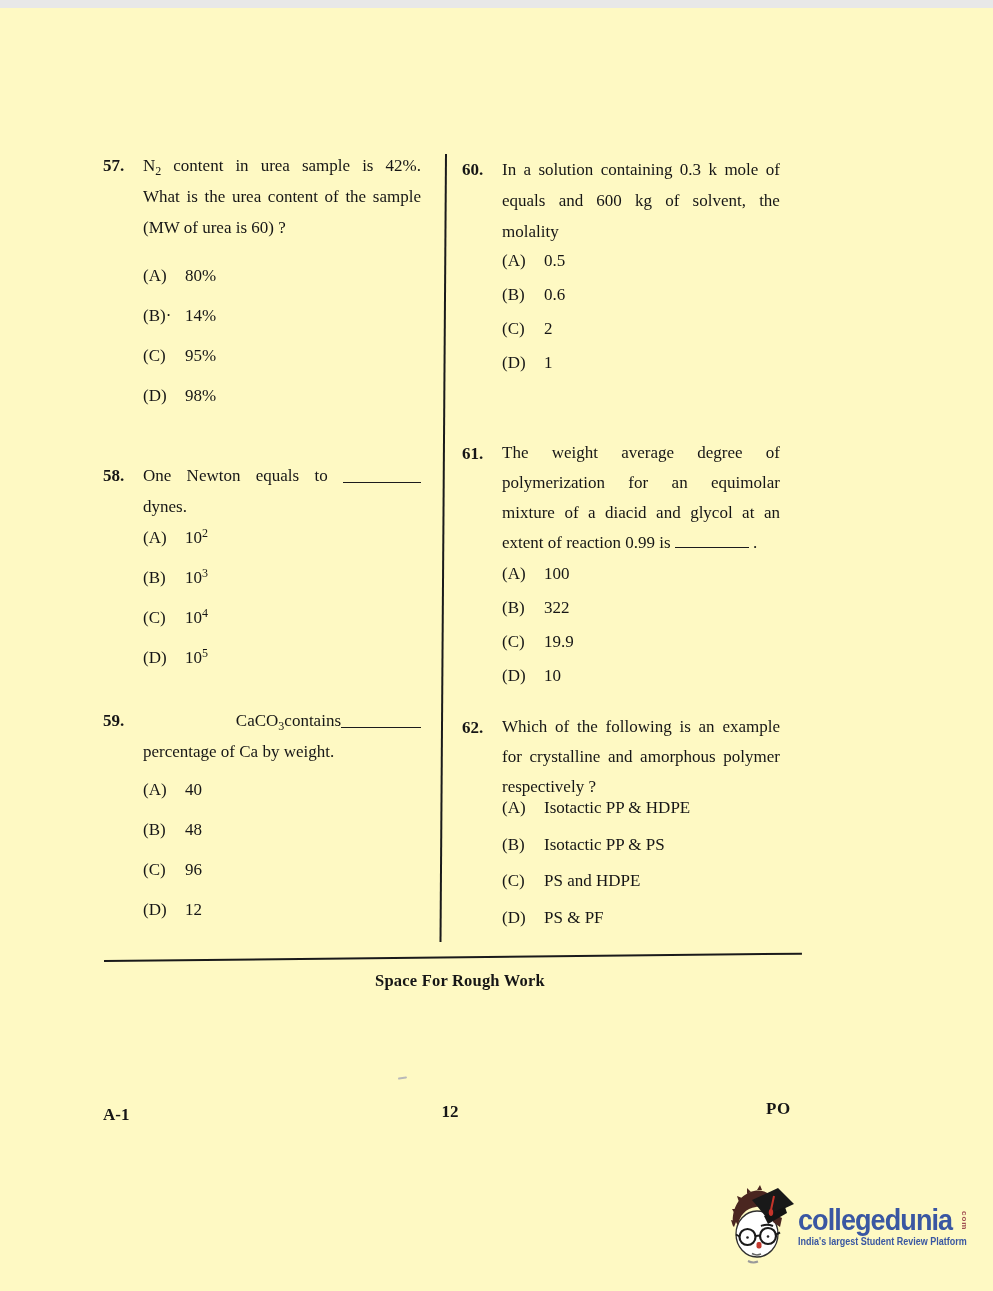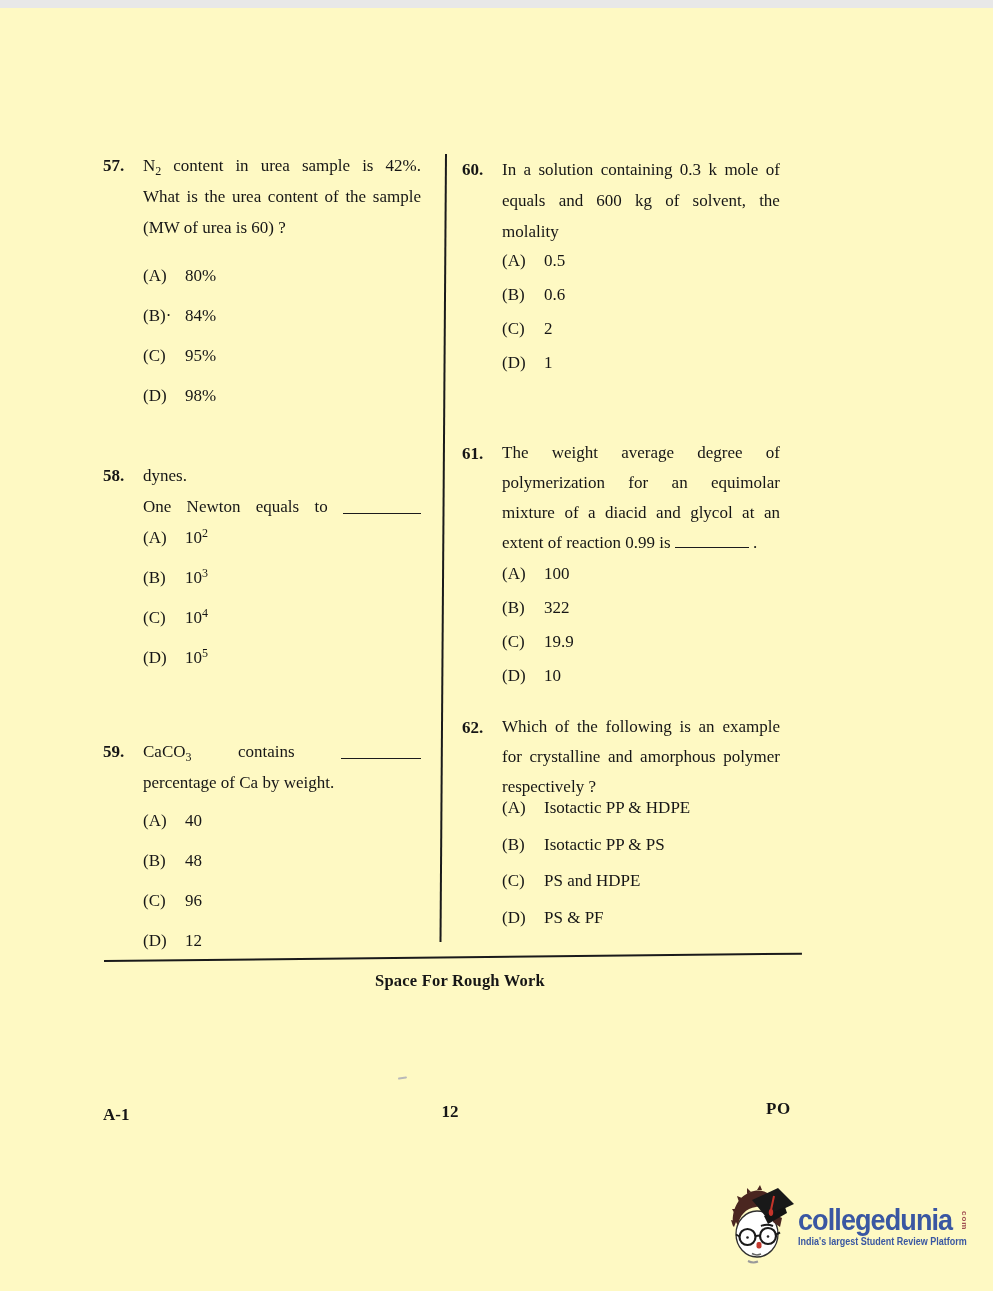--- a/index.html
+++ b/index.html
@@ -82,67 +82,67 @@
           </div>
           <div class="qline" style="height: 31px; line-height: 31px;">(MW of urea is 60) ?</div>
         </div>
         <div class="options" style="position: absolute; left: 40px; top: 106px; width: 278px;">
           <div class="optrow" style="height: 40px;">
             <span class="olabel">(A)</span>
             <span class="ovalue">80%</span>
           </div>
           <div class="optrow" style="height: 40px;">
             <span class="olabel">(B)·</span>
-            <span class="ovalue">84%</span>
+            <span class="ovalue">14%</span>
           </div>
           <div class="optrow" style="height: 40px;">
             <span class="olabel">(C)</span>
             <span class="ovalue">95%</span>
           </div>
           <div class="optrow" style="height: 40px;">
             <span class="olabel">(D)</span>
             <span class="ovalue">98%</span>
           </div>
         </div>
       </div>
       <div class="question" style="left: 103px; top: 452px;">
         <div class="qnum">58.</div>
         <div class="qbody">
-          <div class="qline" style="height: 31px; line-height: 31px;">dynes.</div>
           <div class="qline just" style="height: 31px; line-height: 31px;">
             <span>One</span>
             <span>Newton</span>
             <span>equals</span>
             <span>to</span>
             <span class="blank" style="width: 78px;"></span>
           </div>
+          <div class="qline" style="height: 31px; line-height: 31px;">dynes.</div>
         </div>
         <div class="options" style="position: absolute; left: 40px; top: 58px; width: 278px;">
           <div class="optrow" style="height: 40px;">
             <span class="olabel">(A)</span>
             <span class="ovalue">10<sup>2</sup></span>
           </div>
           <div class="optrow" style="height: 40px;">
             <span class="olabel">(B)</span>
             <span class="ovalue">10<sup>3</sup></span>
           </div>
           <div class="optrow" style="height: 40px;">
             <span class="olabel">(C)</span>
             <span class="ovalue">10<sup>4</sup></span>
           </div>
           <div class="optrow" style="height: 40px;">
             <span class="olabel">(D)</span>
             <span class="ovalue">10<sup>5</sup></span>
           </div>
         </div>
       </div>
-      <div class="question" style="left: 103px; top: 728px;">
+      <div class="question" style="left: 103px; top: 697px;">
         <div class="qnum">59.</div>
         <div class="qbody">
-          <div class="qline just" style="height: 31px; line-height: 31px;">
+          <div class="qline just" style="height: 31px; line-height: 31px; justify-content: flex-end;">
             <span>CaCO<sub>3</sub></span>
             <span>contains</span>
             <span class="blank" style="width: 80px;"></span>
           </div>
           <div class="qline" style="height: 31px; line-height: 31px;">percentage of Ca by weight.</div>
         </div>
         <div class="options" style="position: absolute; left: 40px; top: 65px; width: 278px;">
           <div class="optrow" style="height: 40px;">
             <span class="olabel">(A)</span>
             <span class="ovalue">40</span>

